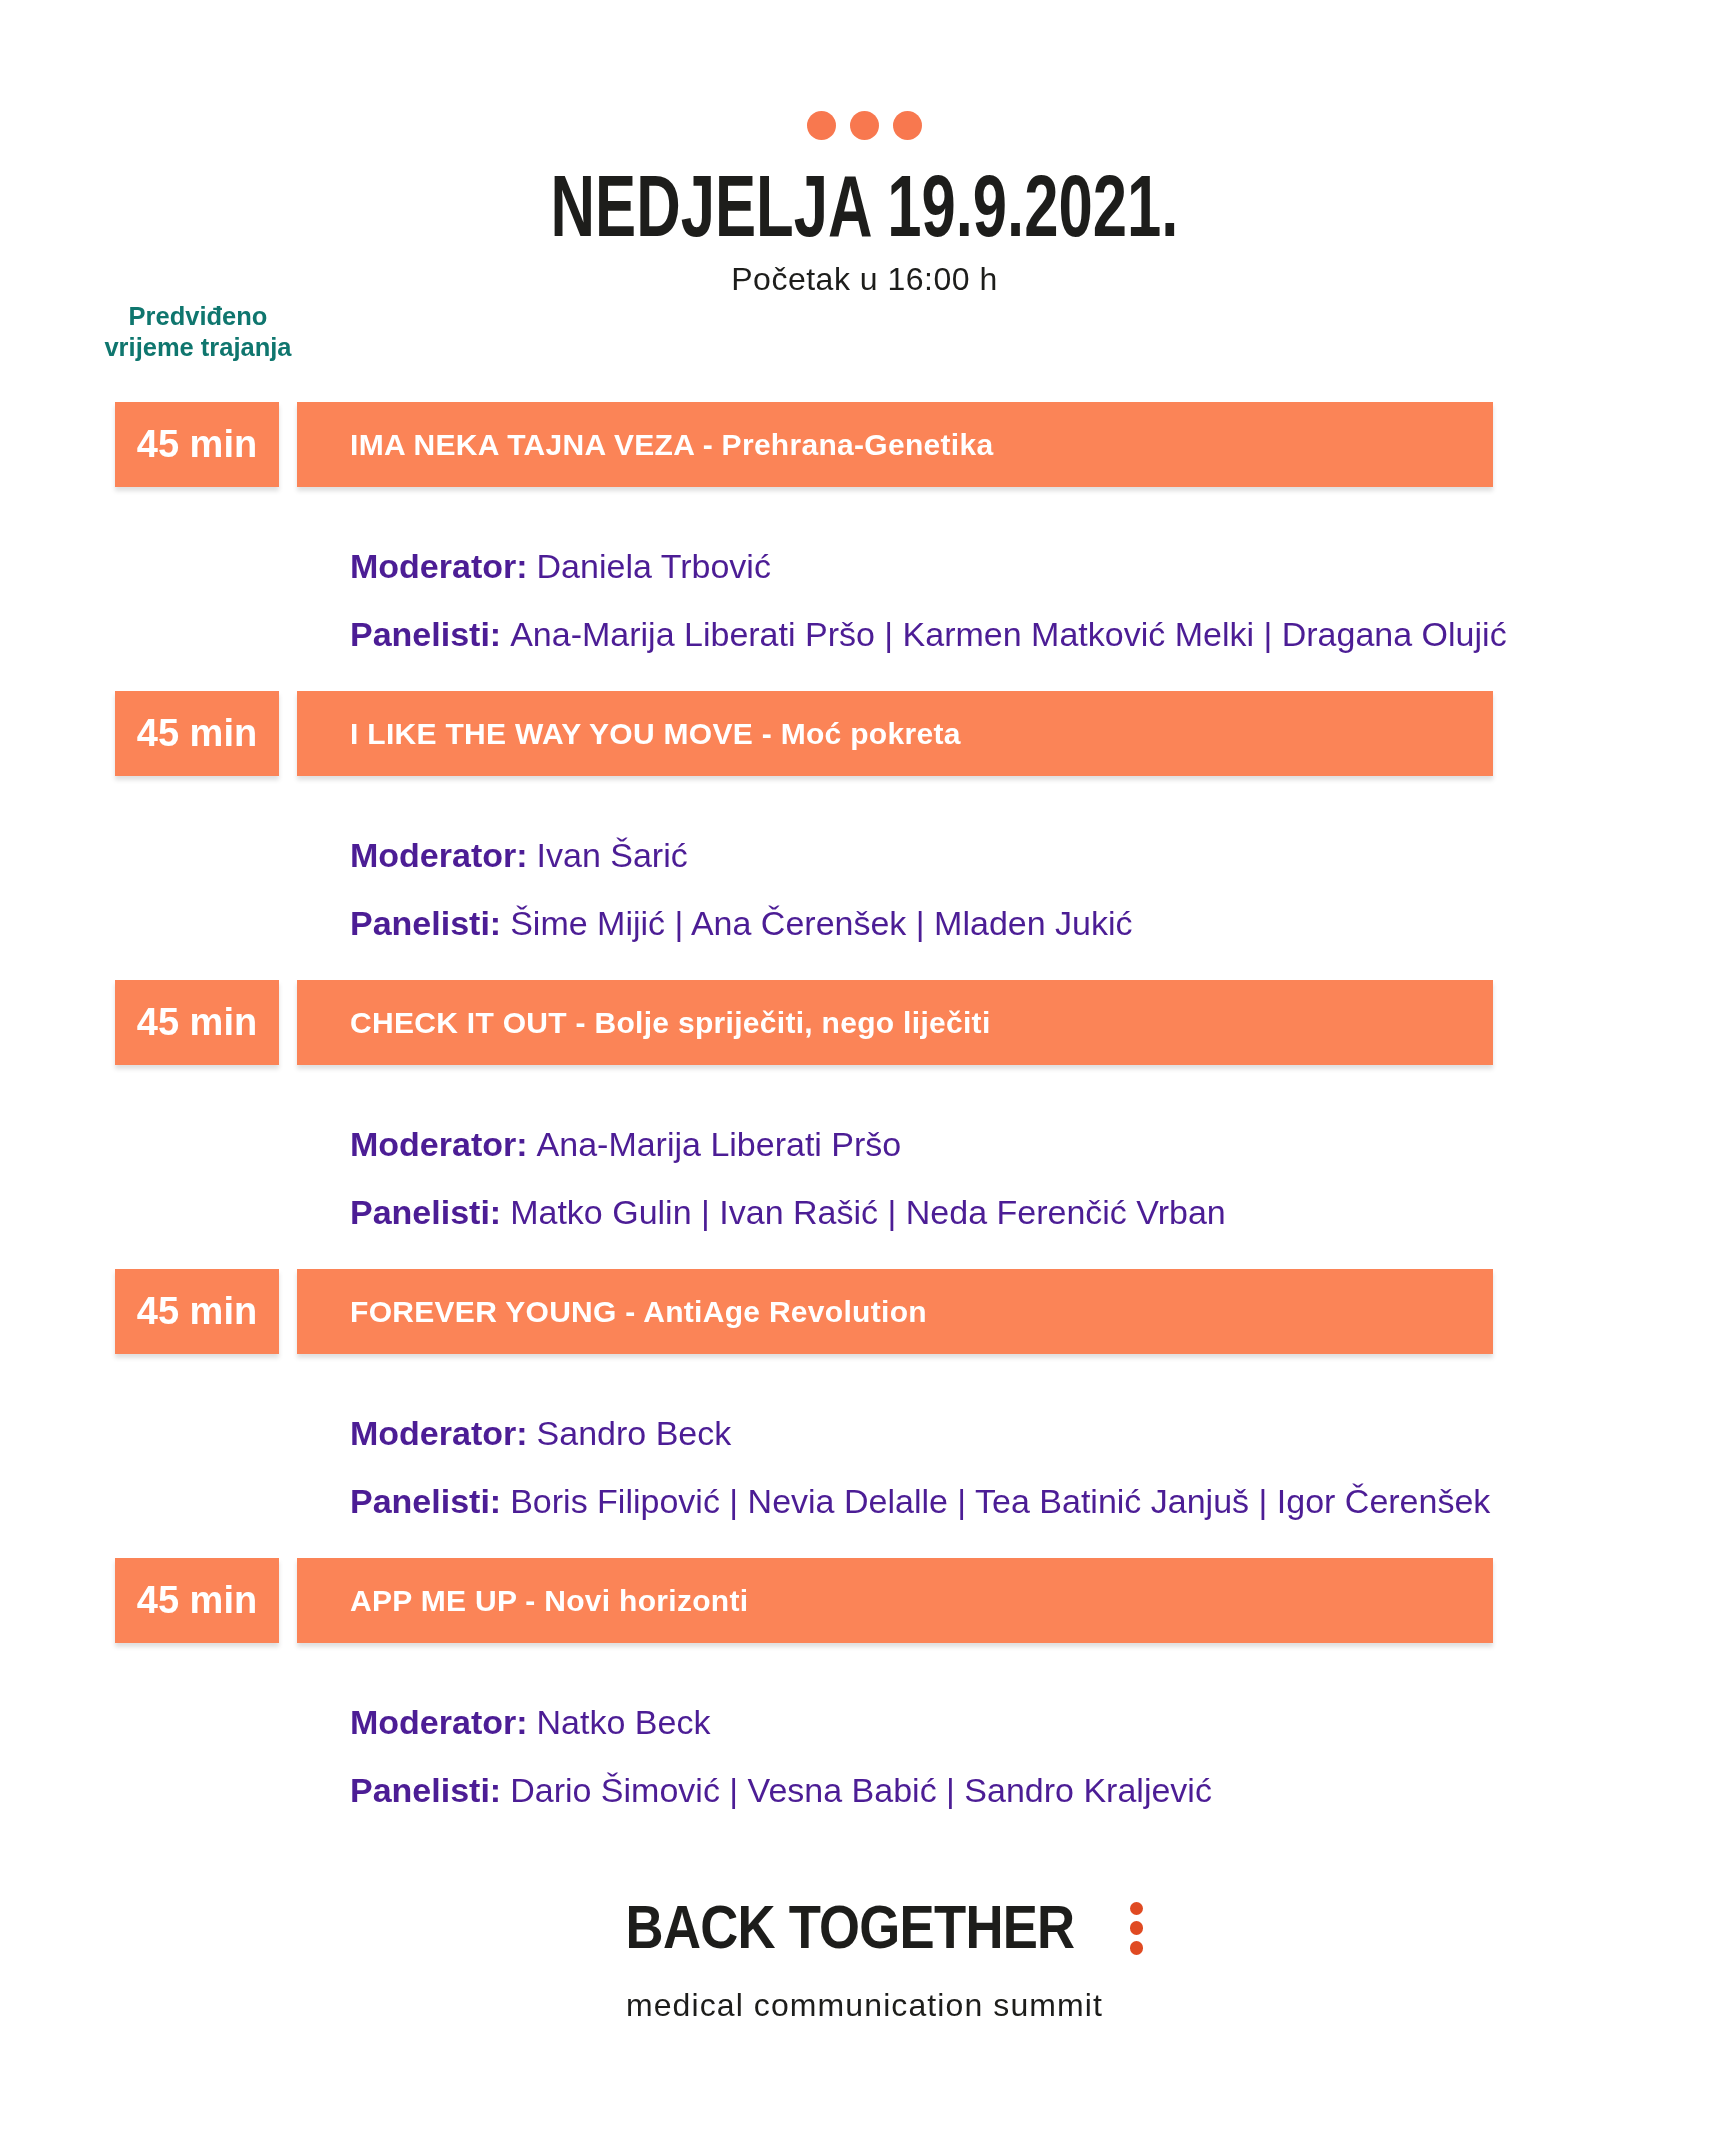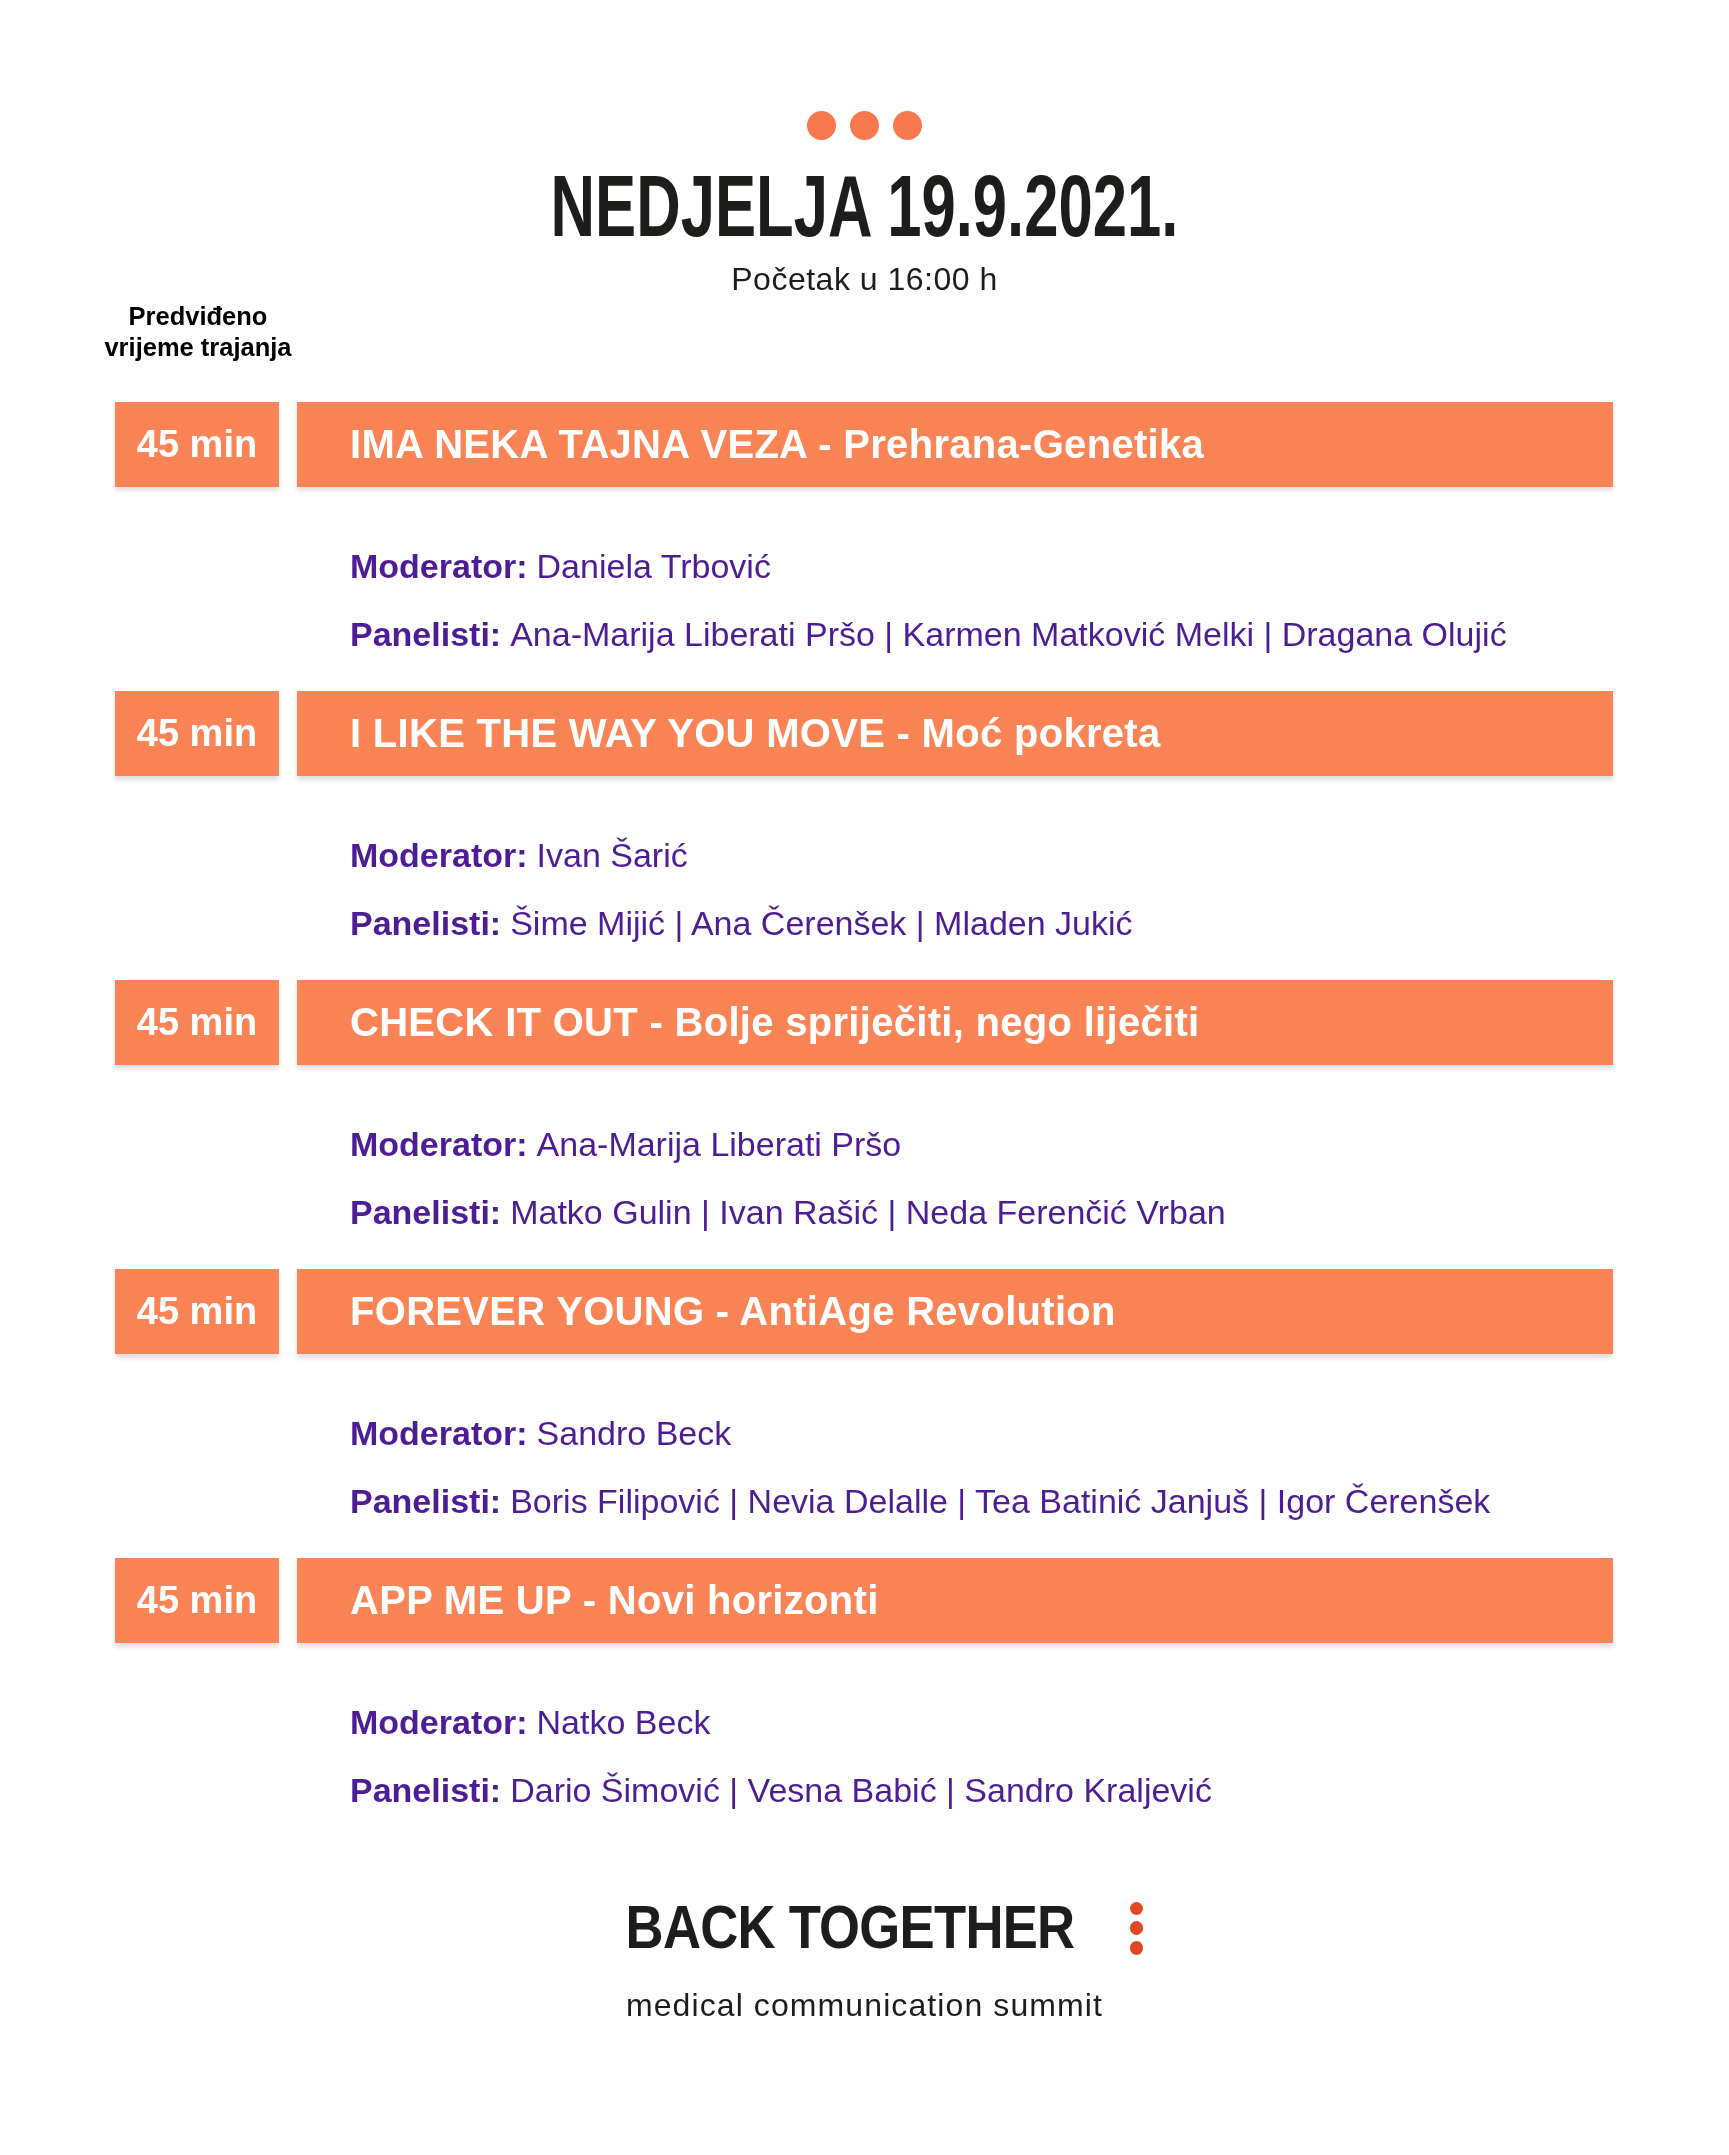--- a/index.html
+++ b/index.html
@@ -62,21 +62,21 @@
   }
   .duration-header {
     position: absolute;
     top: 301px;
     left: 98px;
     width: 200px;
     text-align: center;
     font-size: 25.5px;
     font-weight: 700;
     line-height: 1.22;
-    color: #000000;
+    color: #0f766e;
   }
 
   
   .sessions {
     position: absolute;
     top: 402px;
     left: 0;
     width: 100%;
   }
   .session { position: absolute; left: 0; width: 100%; height: 289px; }
@@ -99,30 +99,30 @@
     justify-content: center;
     color: #ffffff;
     font-size: 38px;
     font-weight: 700;
     white-space: nowrap;
   }
   .title-bar {
     position: absolute;
     left: 297px;
     top: 0;
-    width: 1316px;
+    width: 1196px;
     height: 85px;
     background: #fb8457;
     box-shadow: 0 3.6px 4.5px rgba(0,0,0,0.13);
     display: flex;
     align-items: center;
     padding-left: 53px;
     box-sizing: border-box;
     color: #ffffff;
-    font-size: 40px;
+    font-size: 30px;
     font-weight: 700;
     letter-spacing: 0.3px;
     white-space: nowrap;
   }
   .moderator-line, .panelists-line {
     position: absolute;
     left: 350px;
     font-size: 34px;
     color: #4c1d95;
     white-space: nowrap;

